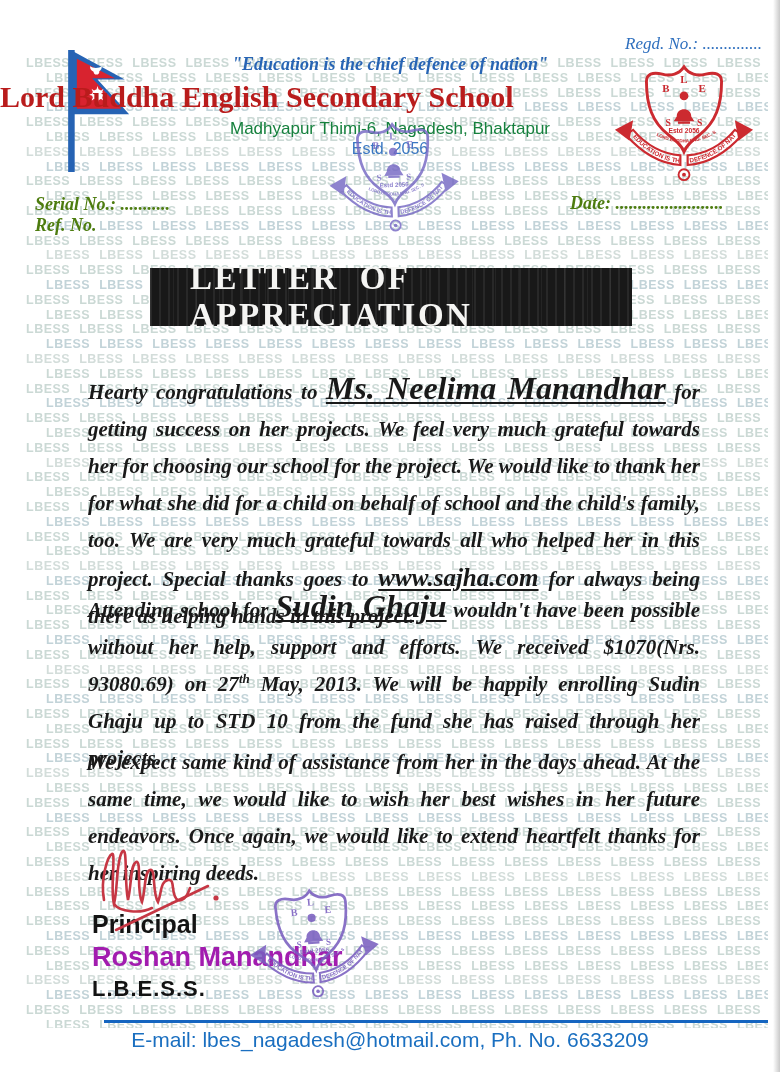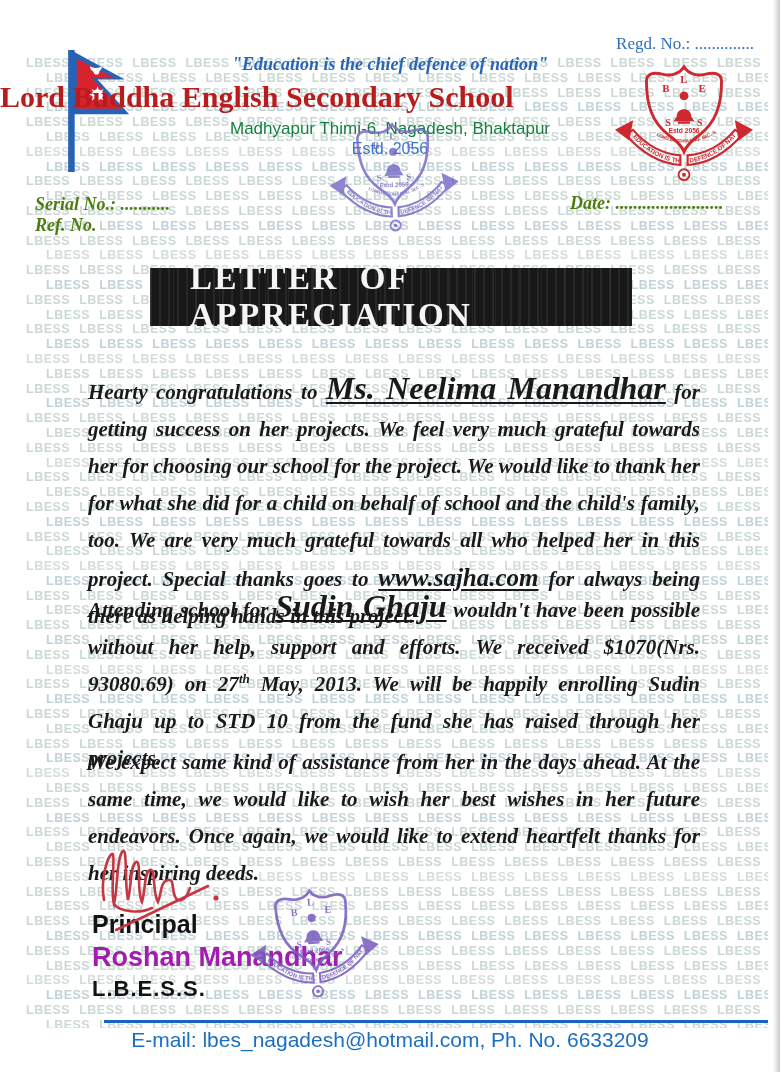--- a/index.html
+++ b/index.html
@@ -12,22 +12,22 @@
   .watermark{position:absolute;left:26px;top:56px;width:742px;height:972px;overflow:hidden;z-index:0;}
   .wm-row{white-space:nowrap;font-weight:bold;font-size:12.5px;line-height:14.8px;
         letter-spacing:.5px;word-spacing:5px;color:#cbd9d5;user-select:none;}
   .wm-row:nth-child(2n){padding-left:20px;}
   .wm-row:nth-child(4n){color:#c2d3d8;}
   .wm-row:nth-child(7n){color:#d3ddda;}
 
   .layer{position:absolute;inset:0;z-index:1;}
 
   
-  .regd{position:absolute;top:34px;left:0;right:26px;text-align:right;
-        font-family:"Liberation Serif",serif;font-size:17px;color:#2e6fbe;}
+  .regd{position:absolute;top:34px;left:0;right:18px;text-align:right;
+        font-family:"Liberation Serif",serif;font-style:italic;font-size:17px;color:#2e6fbe;}
   .quote{position:absolute;top:54px;left:0;right:0;text-align:center;
         font-family:"Liberation Serif",serif;font-style:italic;font-weight:bold;
         font-size:18px;color:#2764b4;}
   .school-name{position:absolute;top:80px;left:0;right:0;text-align:left;
         font-family:"Liberation Serif",serif;font-weight:bold;font-size:30px;color:#b91c1c;}
   .address{position:absolute;top:119px;left:0;right:0;text-align:center;
         font-size:17px;color:#15803d;}
   .estd{position:absolute;top:140px;left:0;right:0;text-align:center;
         font-size:16px;color:#3a77c2;}
   .flag{position:absolute;left:66px;top:50px;width:74px;height:122px;}

